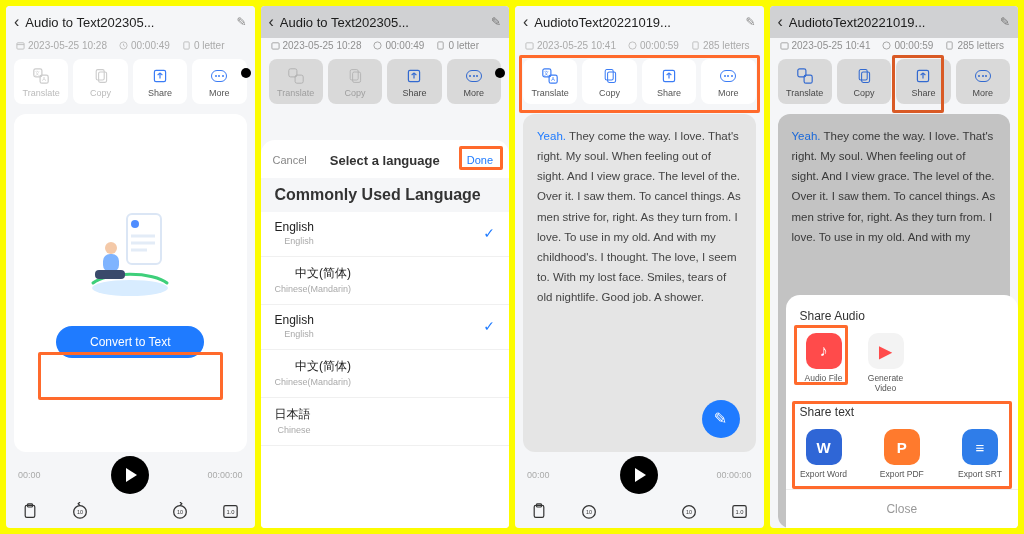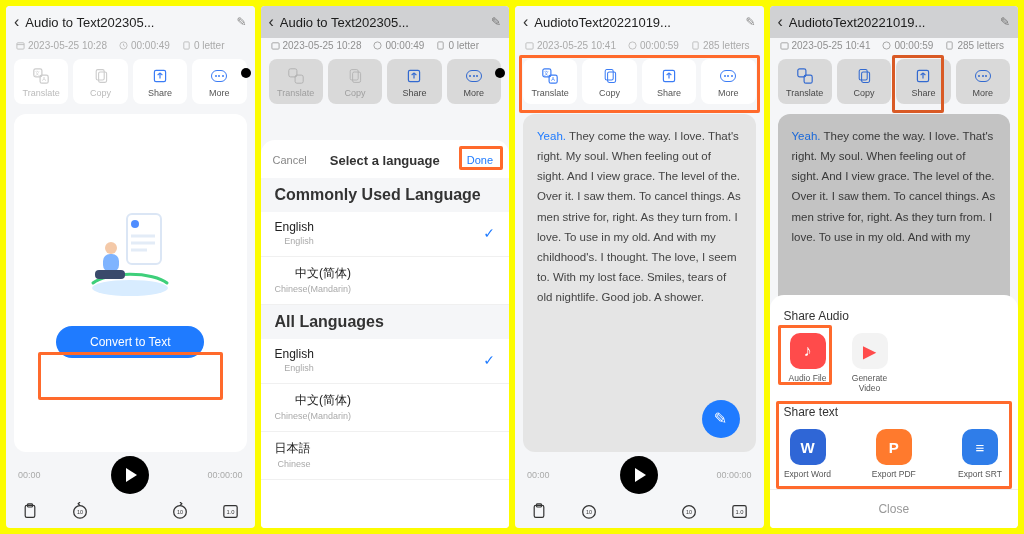--- a/index.html
+++ b/index.html
@@ -33,21 +33,21 @@
   .sheet-head .done { color: #1f7bff; font-size: 11px; font-weight: 500; padding: 2px 4px; }
   .section-label { background: #f5f6f8; padding: 8px 14px; font-weight: 600; font-size: 16px; color: #333; }
   .lang { padding: 8px 14px 10px 14px; border-bottom: 1px solid #f0f0f0; display: flex; align-items: center; text-align: right; }
   .lang .names { display: flex; flex-direction: column; gap: 2px; }
   .lang .native { font-size: 12px; color: #222; }
   .lang .eng { font-size: 9px; color: #aaa; }
   .check { margin-left: auto; color: #1f7bff; font-size: 14px; }
   .transcript { margin: 10px 8px 0 8px; background: #e5e5e5; border-radius: 12px; padding: 12px 14px; font-size: 11.5px; line-height: 1.75; color: #444; flex: 1; position: relative; }
   .transcript .first { color: #1f7bff; }
   .editfab { position: absolute; right: 16px; bottom: 14px; width: 38px; height: 38px; background: #1f7bff; border-radius: 50%; display: flex; align-items: center; justify-content: center; color: #fff; font-size: 16px; }
-  .share-sheet { position: absolute; left: 0; right: 0; bottom: 0; background: #fff; border-radius: 14px 14px 0 0; padding: 12px 0 0 0; z-index: 5; }
+  .share-sheet { position: absolute; left: 16px; right: 0; bottom: 0; background: #fff; border-radius: 14px 14px 0 0; padding: 12px 0 0 0; z-index: 5; }
   .ss-title { padding: 2px 14px 8px 14px; font-size: 12px; color: #333; }
   .ss-row { display: flex; gap: 14px; padding: 2px 14px 10px 14px; }
   .ss-item { display: flex; flex-direction: column; align-items: center; gap: 4px; font-size: 8.5px; color: #555; width: 48px; text-align: center; }
   .ss-ic { width: 36px; height: 36px; border-radius: 10px; display: flex; align-items: center; justify-content: center; font-size: 16px; font-weight: 600; }
   .closebar { border-top: 1px solid #eee; text-align: center; padding: 12px 0; color: #999; font-size: 12px; }
   .illus { width: 110px; height: 90px; position: relative; margin-bottom: 28px; }
   .scrollbar-dot { width: 10px; height: 10px; background: #000; border-radius: 50%; position: absolute; right: 4px; top: 62px; }
   svg { display: block; }
 </style>
 </head>
@@ -262,21 +262,20 @@
           </div>
           <span class="check">✓</span>
         </div>
         <div class="lang">
           <div class="names">
             <span class="native">中文(简体)</span>
             <span class="eng">Chinese(Mandarin)</span>
           </div>
         </div>
       </div>
-    <div class="section-label">All Languages</div>
     <div id="all-langs">
         <div class="lang">
           <div class="names">
             <span class="native">English</span>
             <span class="eng">English</span>
           </div>
           <span class="check">✓</span>
         </div>
         <div class="lang">
           <div class="names">

